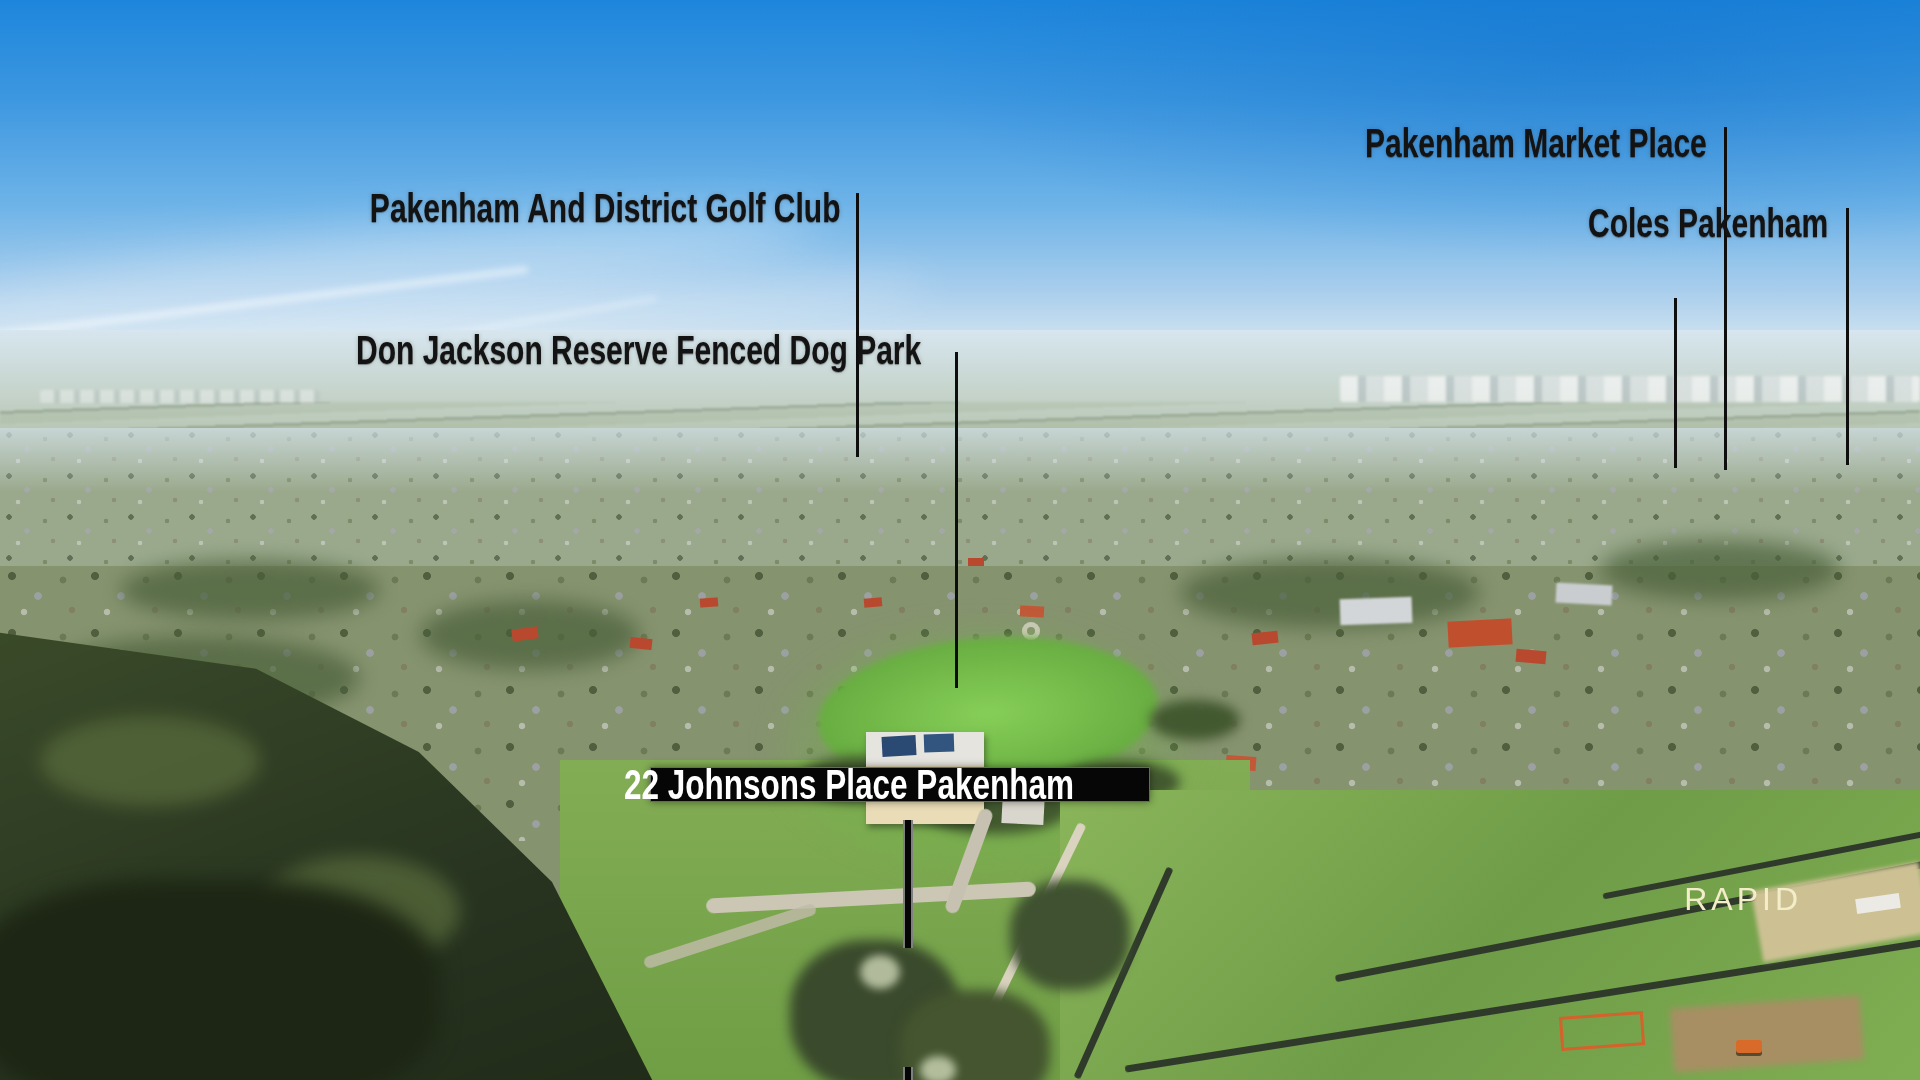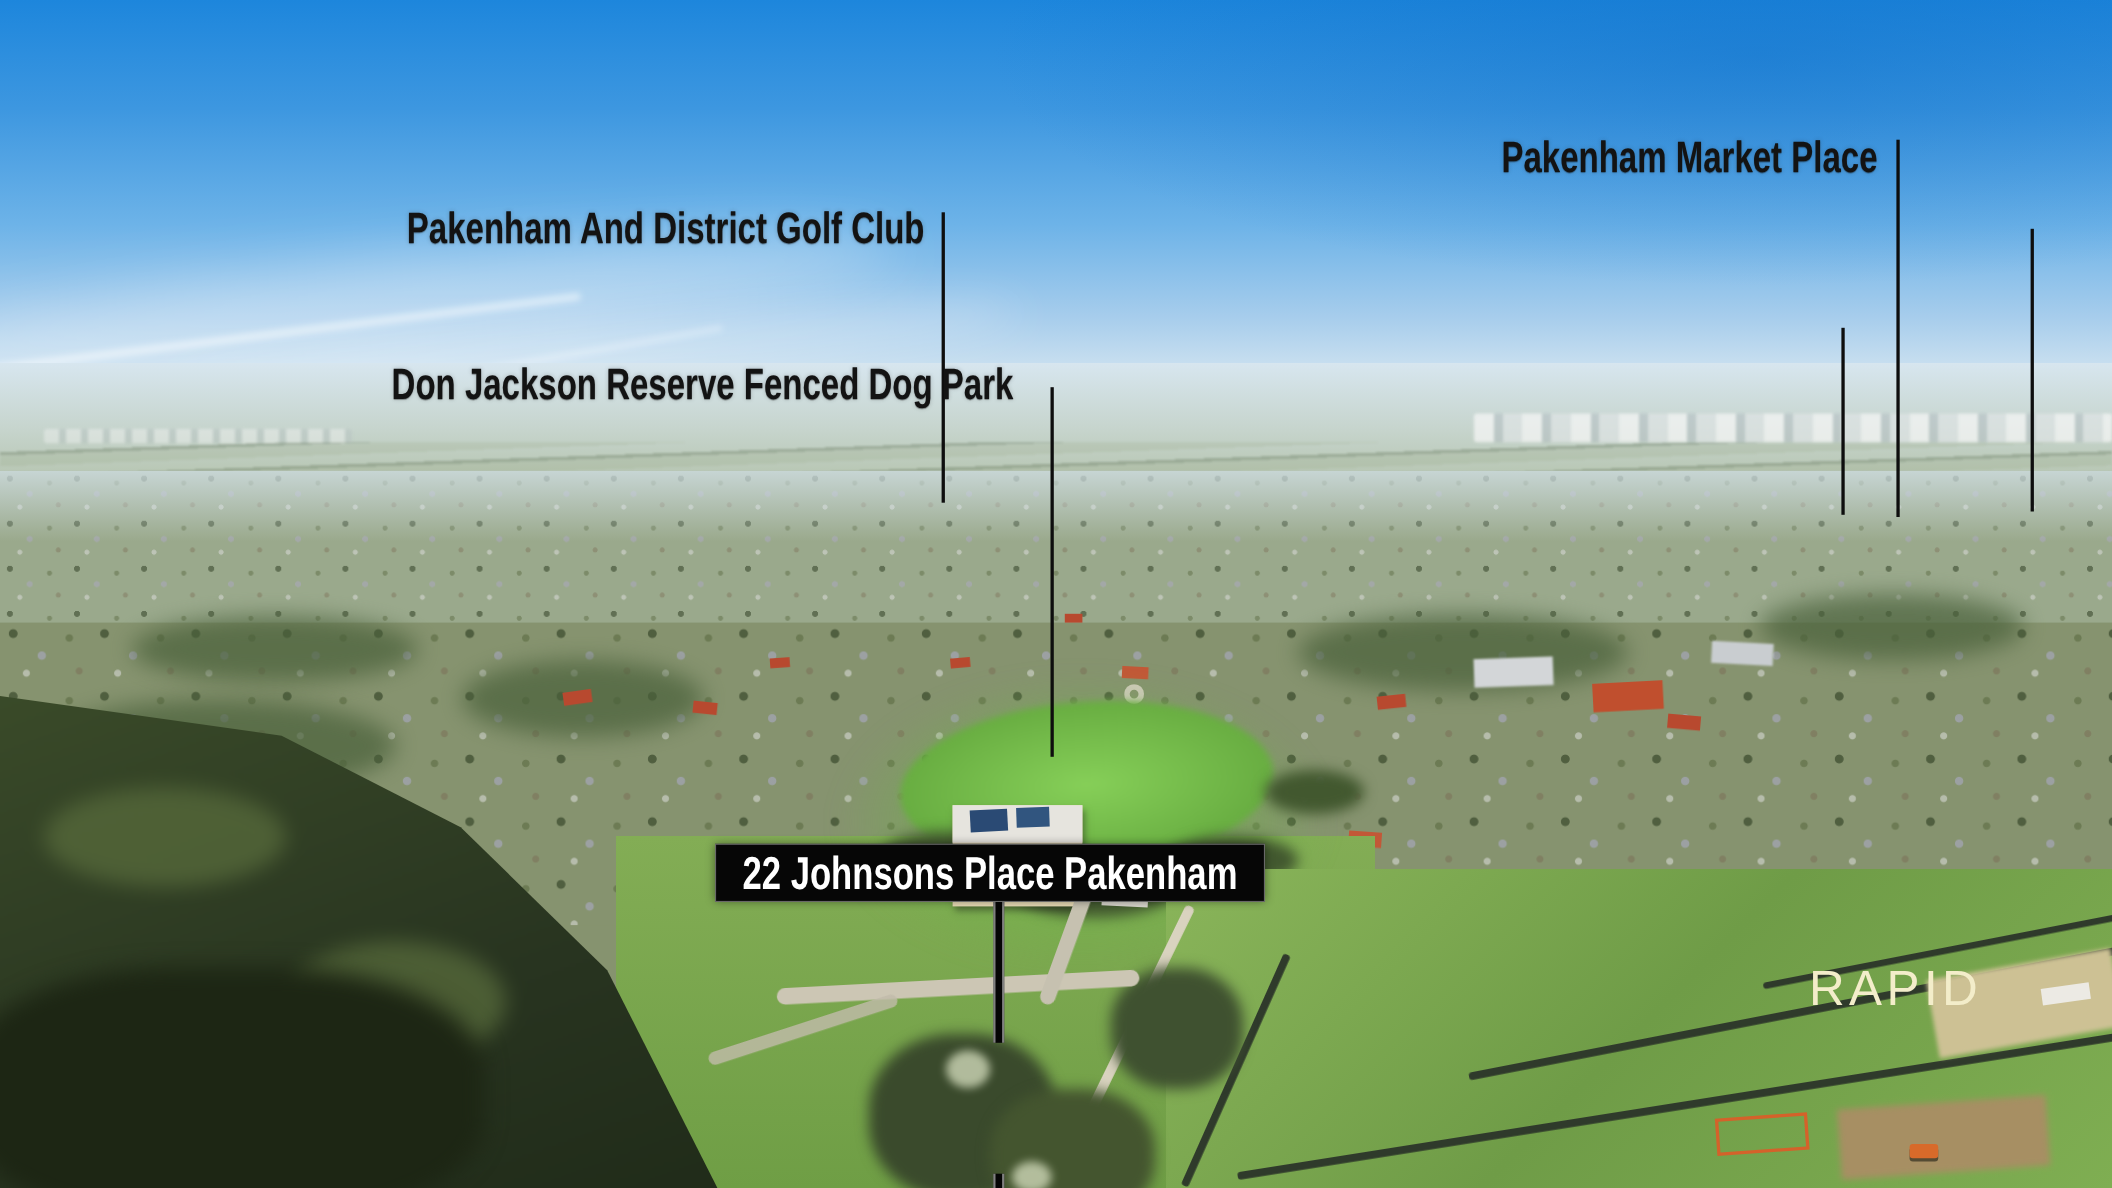--- a/index.html
+++ b/index.html
@@ -143,35 +143,35 @@
   .lab-market{top:121px;right:213px;}
   .lab-coles{top:201px;right:92px;}
   .lab-train{top:287px;right:267px;}
   .pointer-line{width:3px;background:#0e0e0e;z-index:11;}
   .pl-golf{left:856px;top:193px;height:264px;}
   .pl-dog{left:955px;top:352px;height:336px;}
   .pl-market{left:1724px;top:127px;height:343px;}
   .pl-coles{left:1846px;top:208px;height:257px;}
   .pl-train{left:1674px;top:298px;height:170px;}
 
-  .property-box{left:650px;top:767px;width:500px;height:53px;background:#060606;z-index:13;
-    border:1px solid rgba(225,225,225,.45);display:flex;align-items:center;justify-content:center;
+  .property-box{left:650px;top:767px;width:500px;height:35px;background:#060606;z-index:13;
+    border:1px solid rgba(225,225,225,.45);display:flex;align-items:center;justify-content:flex-end;
     box-shadow:0 0 8px rgba(0,0,0,.45);}
   .property-box .ptext{position:static;color:#fff;font-weight:bold;font-size:42px;white-space:nowrap;
     display:inline-block;transform:scaleX(.75);}
   .property-line{left:903px;width:10px;background:#050505;z-index:12;
     border-left:2px solid rgba(230,230,230,.55);border-right:2px solid rgba(230,230,230,.55);}
   .pline-upper{top:820px;height:128px;}
   .pline-stub{top:1067px;height:13px;}
 
   
   .brand{right:118px;top:884px;text-align:right;z-index:12;}
   .brand-name{position:static;display:block;font-size:50px;line-height:50px;font-weight:bold;
     color:#ffffff;letter-spacing:-1px;}
-  .brand-sub{position:static;display:block;font-size:45px;line-height:38px;font-weight:normal;
+  .brand-sub{position:static;display:block;font-size:32px;line-height:38px;font-weight:normal;
     color:#f3edca;letter-spacing:4px;margin-top:-4px;}
 </style>
 </head>
 <body>
 
 <div class="stage">
 
   <div class="sky"></div>
   <div class="sky-deep"></div>
   <div class="cloud-wisp-1"></div>
@@ -252,20 +252,23 @@
 
   <div class="map-label lab-golf anchor-right">
     <span class="scale">Pakenham And District Golf Club</span>
   </div>
   <div class="map-label lab-dog anchor-left">
     <span class="scale">Don Jackson Reserve Fenced Dog Park</span>
   </div>
   <div class="map-label lab-market anchor-right">
     <span class="scale">Pakenham Market Place</span>
   </div>
+  <div class="map-label lab-coles anchor-right">
+    <span class="scale">Coles Pakenham</span>
+  </div>
 
   <div class="pointer-line pl-golf"></div>
   <div class="pointer-line pl-dog"></div>
   <div class="pointer-line pl-market"></div>
   <div class="pointer-line pl-coles"></div>
   <div class="pointer-line pl-train"></div>
 
   <div class="property-box">
     <span class="ptext">22 Johnsons Place Pakenham</span>
   </div>

